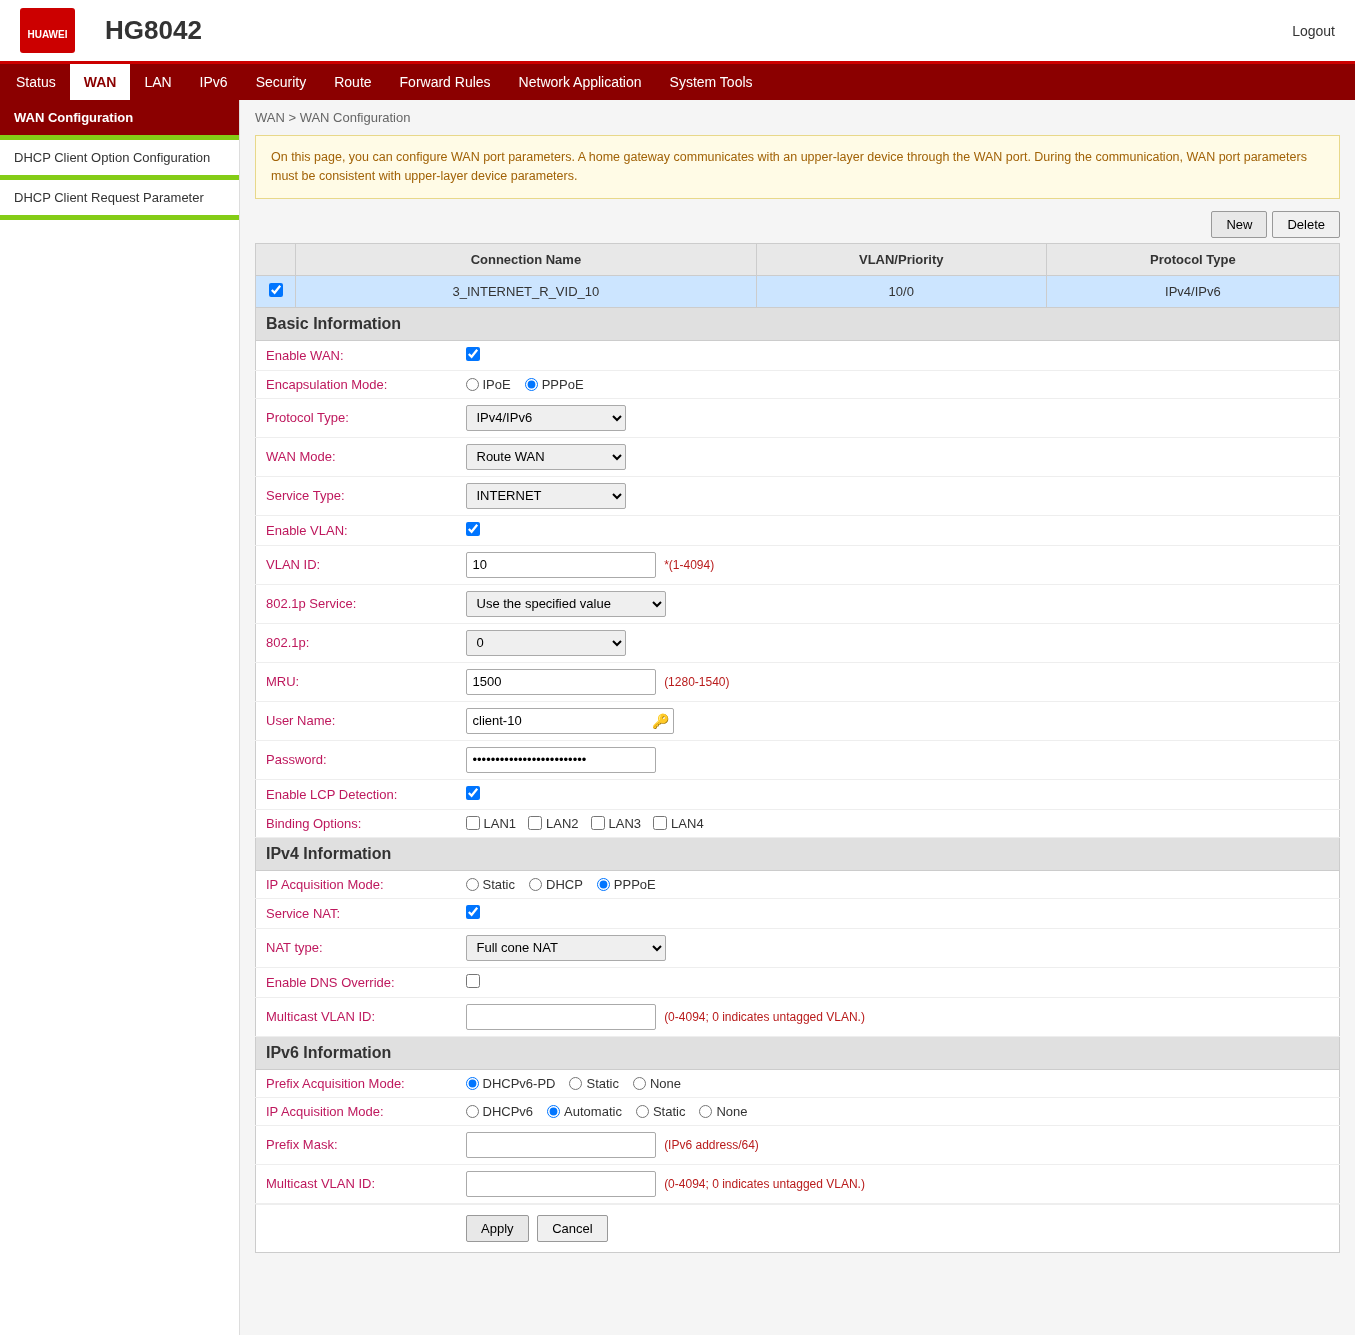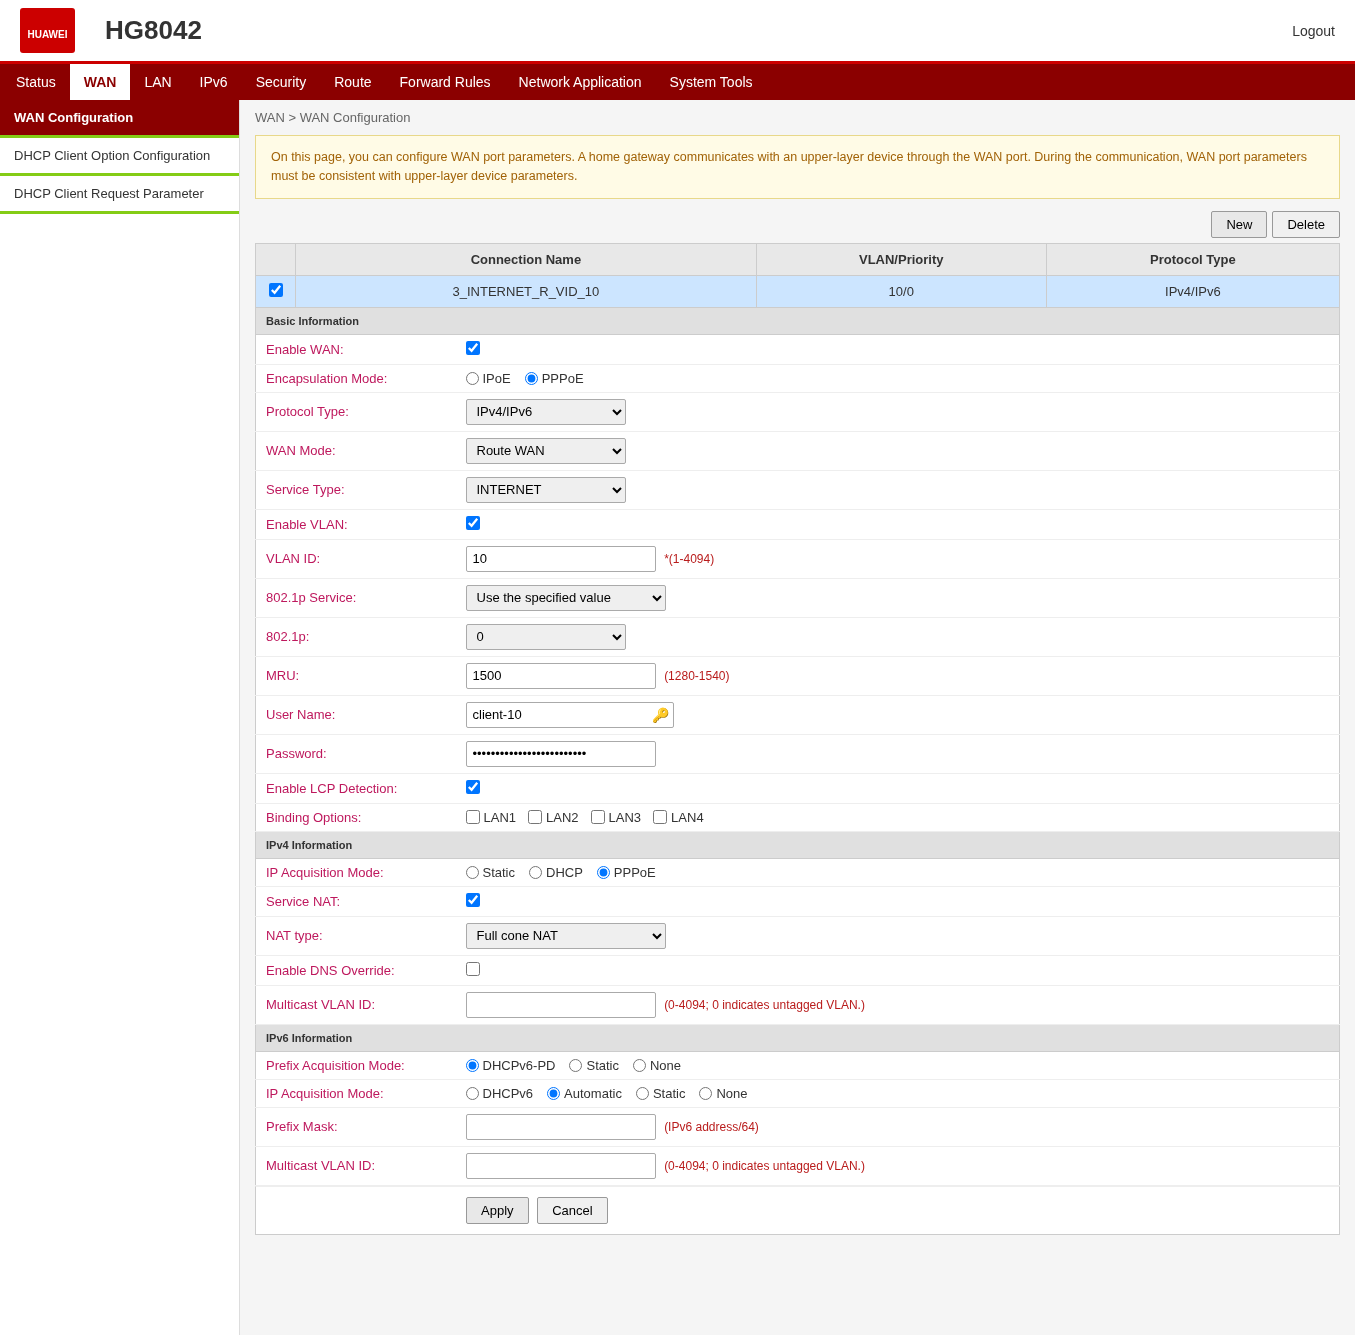--- a/index.html
+++ b/index.html
@@ -15,42 +15,42 @@
     
     .nav { background: #8b0000; display: flex; align-items: flex-end; padding: 0 2px; }
     .nav-item { color: #fff; padding: 10px 14px; font-size: 14px; cursor: pointer; text-decoration: none; white-space: nowrap; }
     .nav-item.active { background: #fff; color: #8b0000; font-weight: bold; }
 
     
     .main-layout { display: flex; min-height: calc(100vh - 90px); }
 
     
     .sidebar { width: 240px; background: #fff; border-right: 1px solid #ddd; flex-shrink: 0; }
-    .sidebar-item { padding: 10px 14px; border-bottom: 3px solid #84cc16; cursor: pointer; font-size: 13px; }
+    .sidebar-item { padding: 10px 14px; border-bottom: 5px solid #84cc16; cursor: pointer; font-size: 13px; }
     .sidebar-item.active { background: #8b0000; color: #fff; font-weight: bold; }
 
     
     .content { flex: 1; padding: 10px 15px; background: #f5f5f5; }
     .breadcrumb { font-size: 13px; color: #666; margin-bottom: 10px; }
 
     
     .info-box { background: #fffbe6; border: 1px solid #e8d88a; padding: 12px 15px; margin-bottom: 12px; font-size: 12.5px; color: #a16207; line-height: 1.5; }
 
     
     .table-toolbar { display: flex; justify-content: flex-end; gap: 5px; margin-bottom: 5px; }
     .btn { padding: 5px 14px; font-size: 13px; cursor: pointer; border: 1px solid #999; background: #f0f0f0; border-radius: 2px; }
     .btn-primary { background: #e8e8e8; }
 
     .config-table { width: 100%; border-collapse: collapse; background: #fff; border: 1px solid #ccc; }
     .config-table th { background: #e8e8e8; padding: 8px 10px; text-align: center; font-weight: bold; border: 1px solid #ccc; font-size: 13px; }
     .config-table td { padding: 7px 10px; text-align: center; border: 1px solid #ccc; font-size: 13px; }
     .config-table tr.selected td { background: #cce5ff; }
 
     
-    .section-header { background: #e0e0e0; padding: 7px 10px; font-weight: bold; font-size: 11px; border: 1px solid #ccc; border-top: none; }
+    .section-header { background: #e0e0e0; padding: 7px 10px; font-weight: bold; font-size: 16px; border: 1px solid #ccc; border-top: none; }
     .form-table { width: 100%; background: #fff; border-collapse: collapse; border: 1px solid #ccc; border-top: none; margin-bottom: 0; }
     .form-table td { padding: 6px 10px; border-bottom: 1px solid #eee; vertical-align: middle; }
     .form-table td:first-child { width: 200px; color: #be185d; white-space: nowrap; }
 
     
     input[type=text], input[type=password], select {
       border: 1px solid #aaa;
       padding: 3px 6px;
       font-size: 13px;
       border-radius: 2px;

